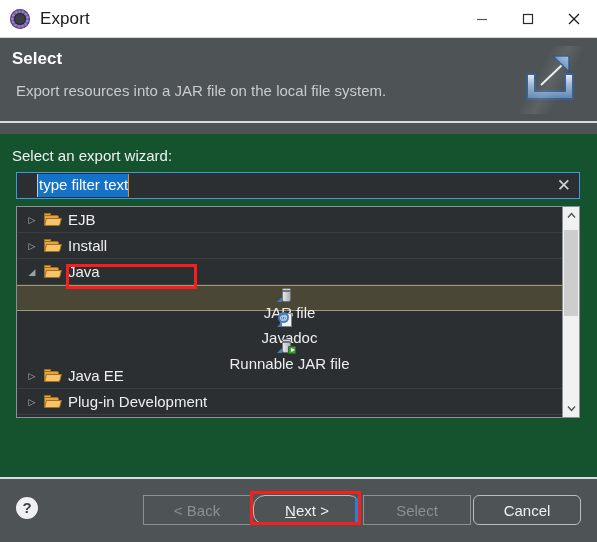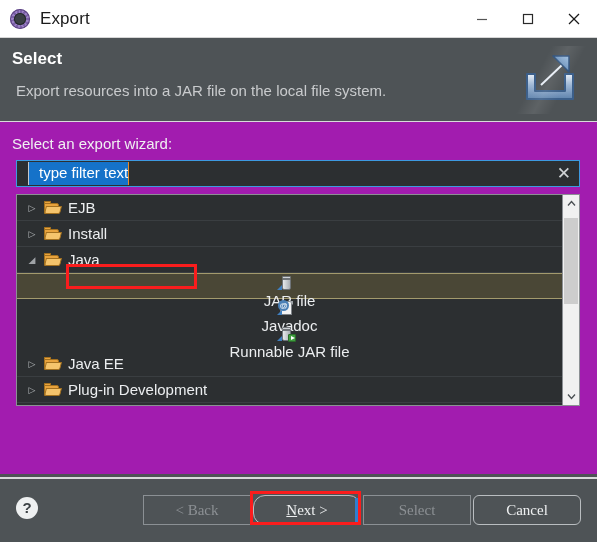--- a/index.html
+++ b/index.html
@@ -109,24 +109,24 @@
   }
   .banner-icon .sheen {
     position: absolute;
     left: 0; top: 0; width: 72px; height: 68px;
     background: linear-gradient(118deg, rgba(255,255,255,0.00) 34%, rgba(255,255,255,0.09) 50%, rgba(255,255,255,0.00) 66%);
   }
 
   
   .body-area {
     position: absolute;
-    left: 0; top: 122px;
+    left: 0; top: 134px;
     width: 597px;
     height: 352px;
-    background: #a21caf;
+    background: #14532d;
   }
   .section-label {
     position: absolute;
     left: 12px; top: 13px;
     font-size: 15px;
     color: #f0f1f2;
   }
 
   
   .filter-wrap {
@@ -134,26 +134,26 @@
     left: 16px; top: 38px;
     width: 564px;
     height: 27px;
     background: #2c2f31;
     border: 1px solid #3d9ae0;
     box-sizing: border-box;
     display: flex;
     align-items: center;
   }
   .filter-sel {
-    margin-left: 11px;
+    margin-left: 20px;
     background: #1572c9;
     color: #ffffff;
     font-size: 15px;
     line-height: 20px;
-    padding: 1px 0 2px 10px;
+    padding: 1px 0 2px 1px;
     border-left: 1px solid #c5c9cc;
     border-right: 1px solid #e58a2a;
     white-space: pre;
   }
   .filter-clear {
     margin-left: auto;
     margin-right: 8px;
     color: #d0d3d5;
     font-size: 17px;
     line-height: 1;
@@ -366,21 +366,20 @@
     top: 16px;
     height: 30px;
     background: transparent;
     border: 1px solid #b9bdc0;
     box-sizing: border-box;
     color: #eef0f1;
     font-size: 15px;
     display: flex;
     align-items: center;
     justify-content: center;
-    font-family: Liberation Serif, serif;
   }
   .btn.disabled {
     color: #8c9094;
     border-color: #8b9094;
   }
   .btn u { text-decoration: underline; }
   .btn-back   { left: 143px; width: 108px; }
   .btn-next   { left: 253px; width: 108px; border-radius: 12px; }
   .btn-finish { left: 363px; width: 108px; }
   .btn-cancel { left: 473px; width: 108px; border-radius: 6px; }

